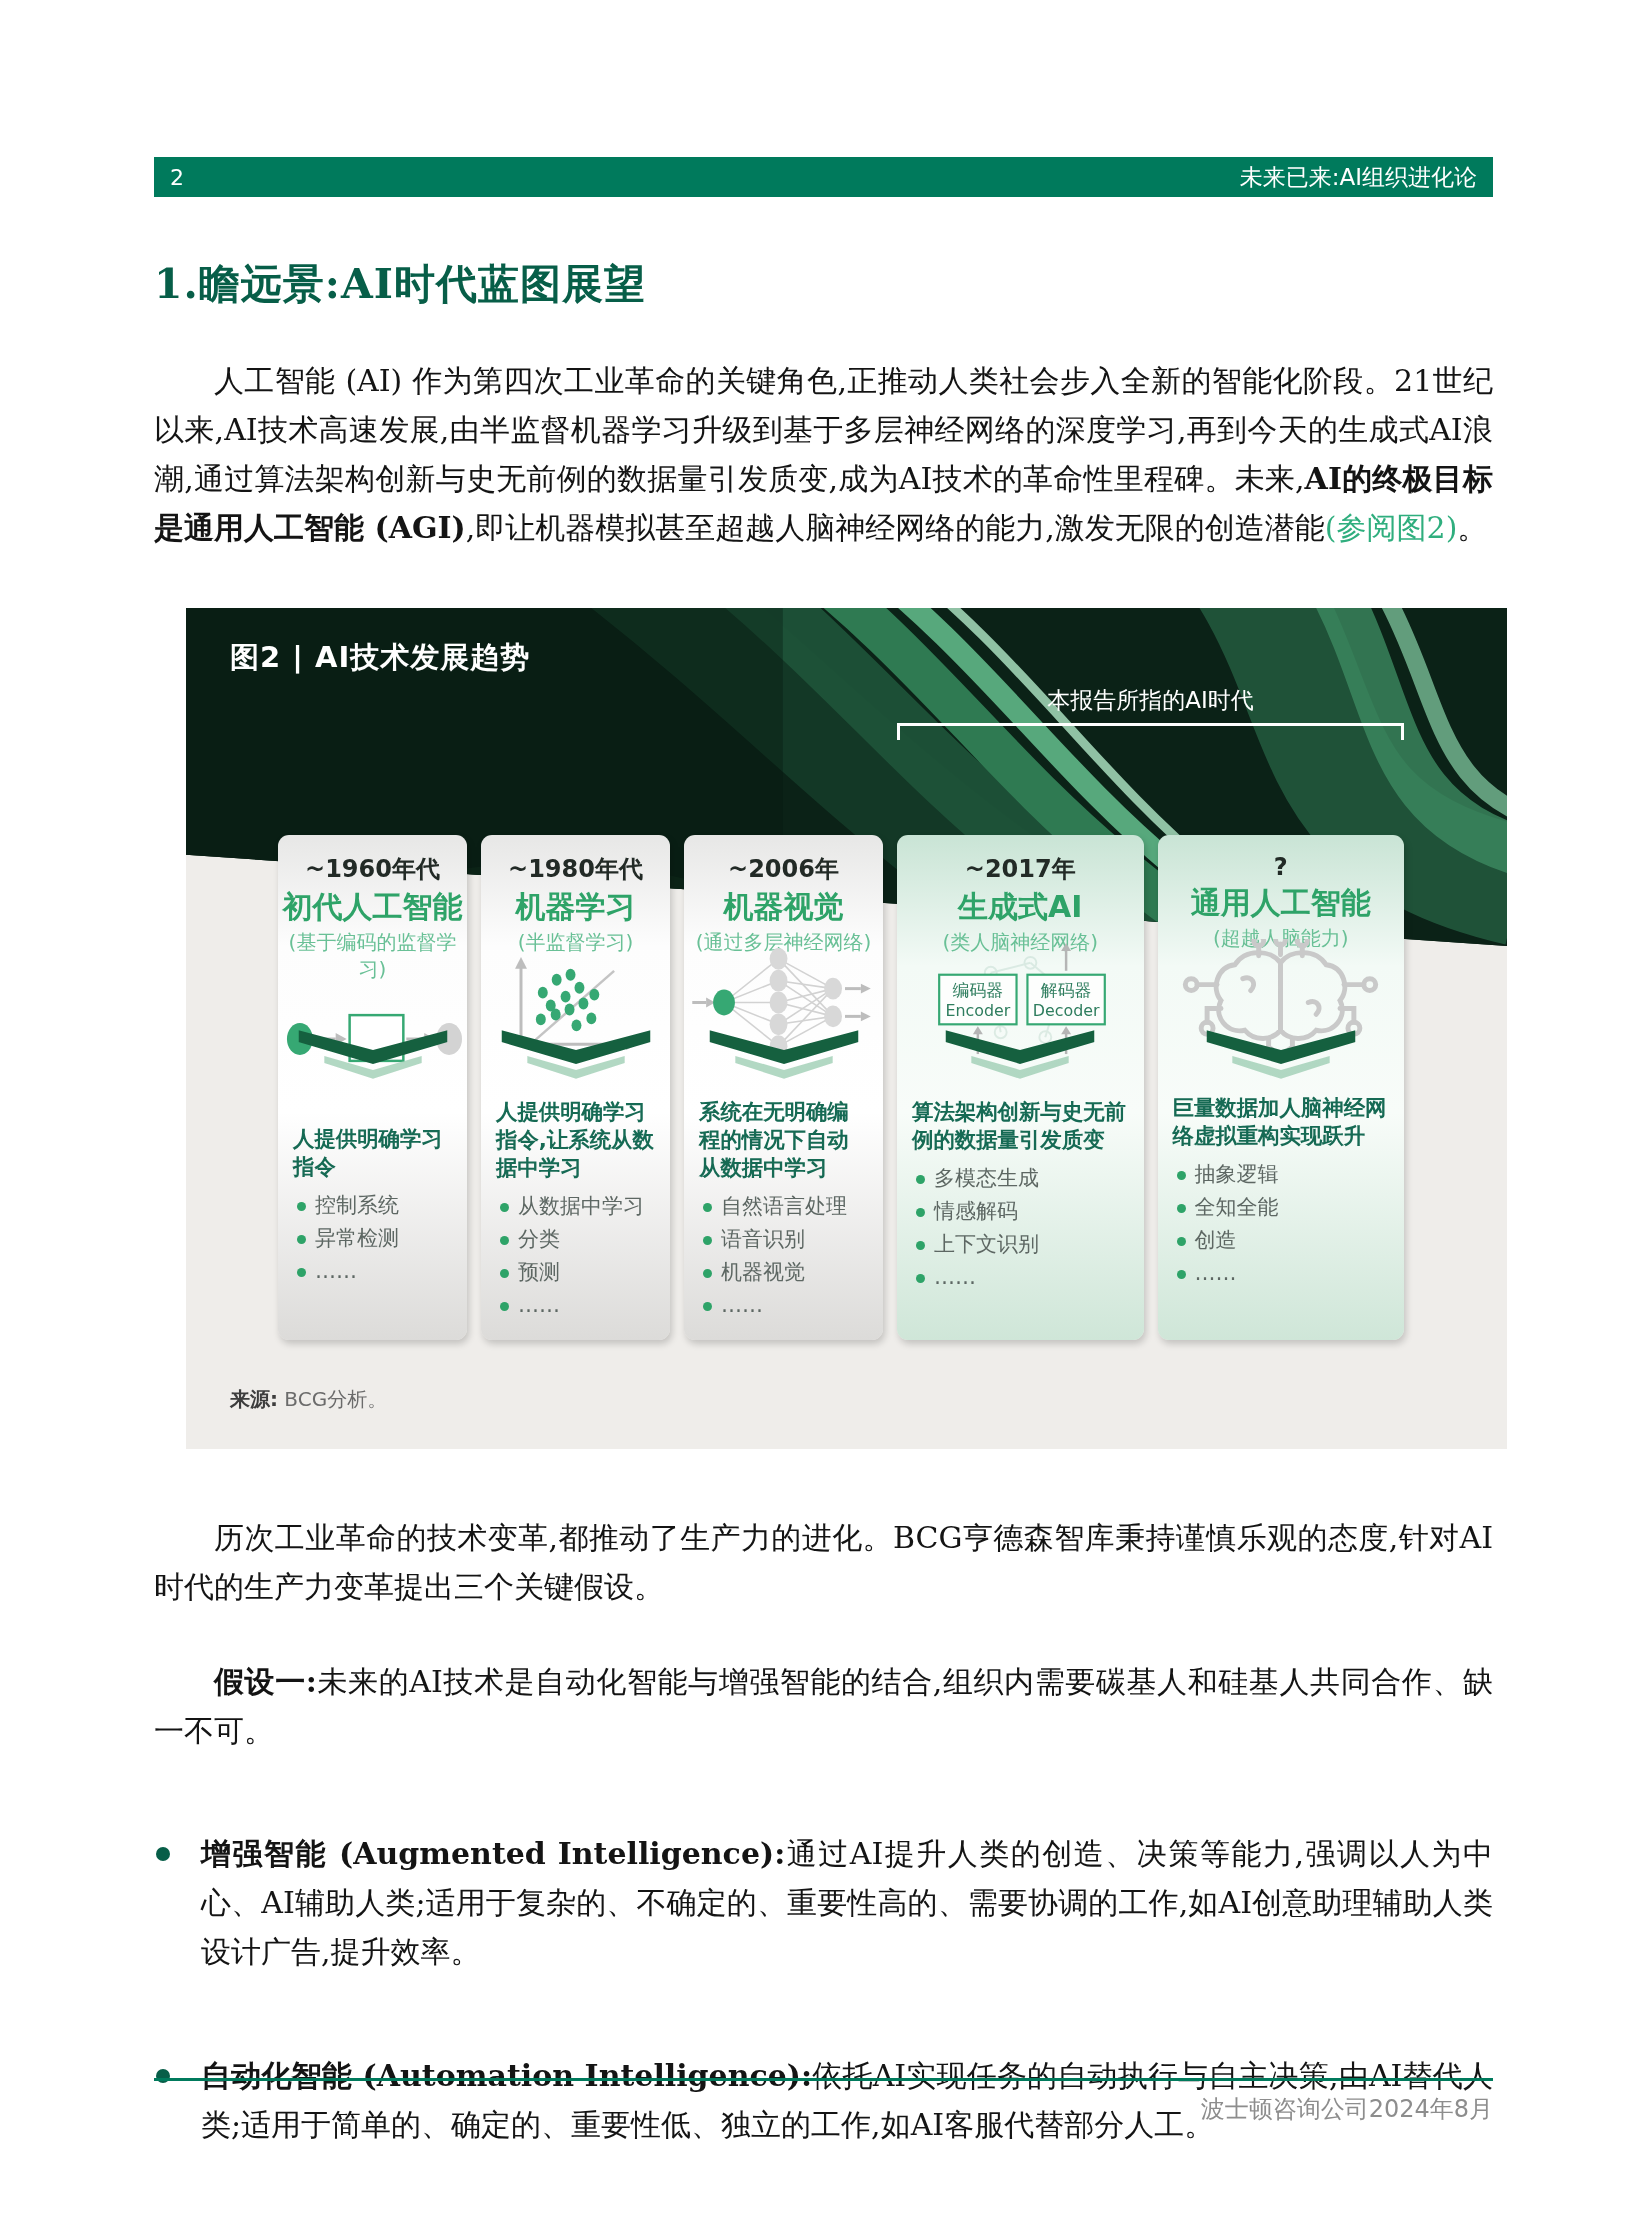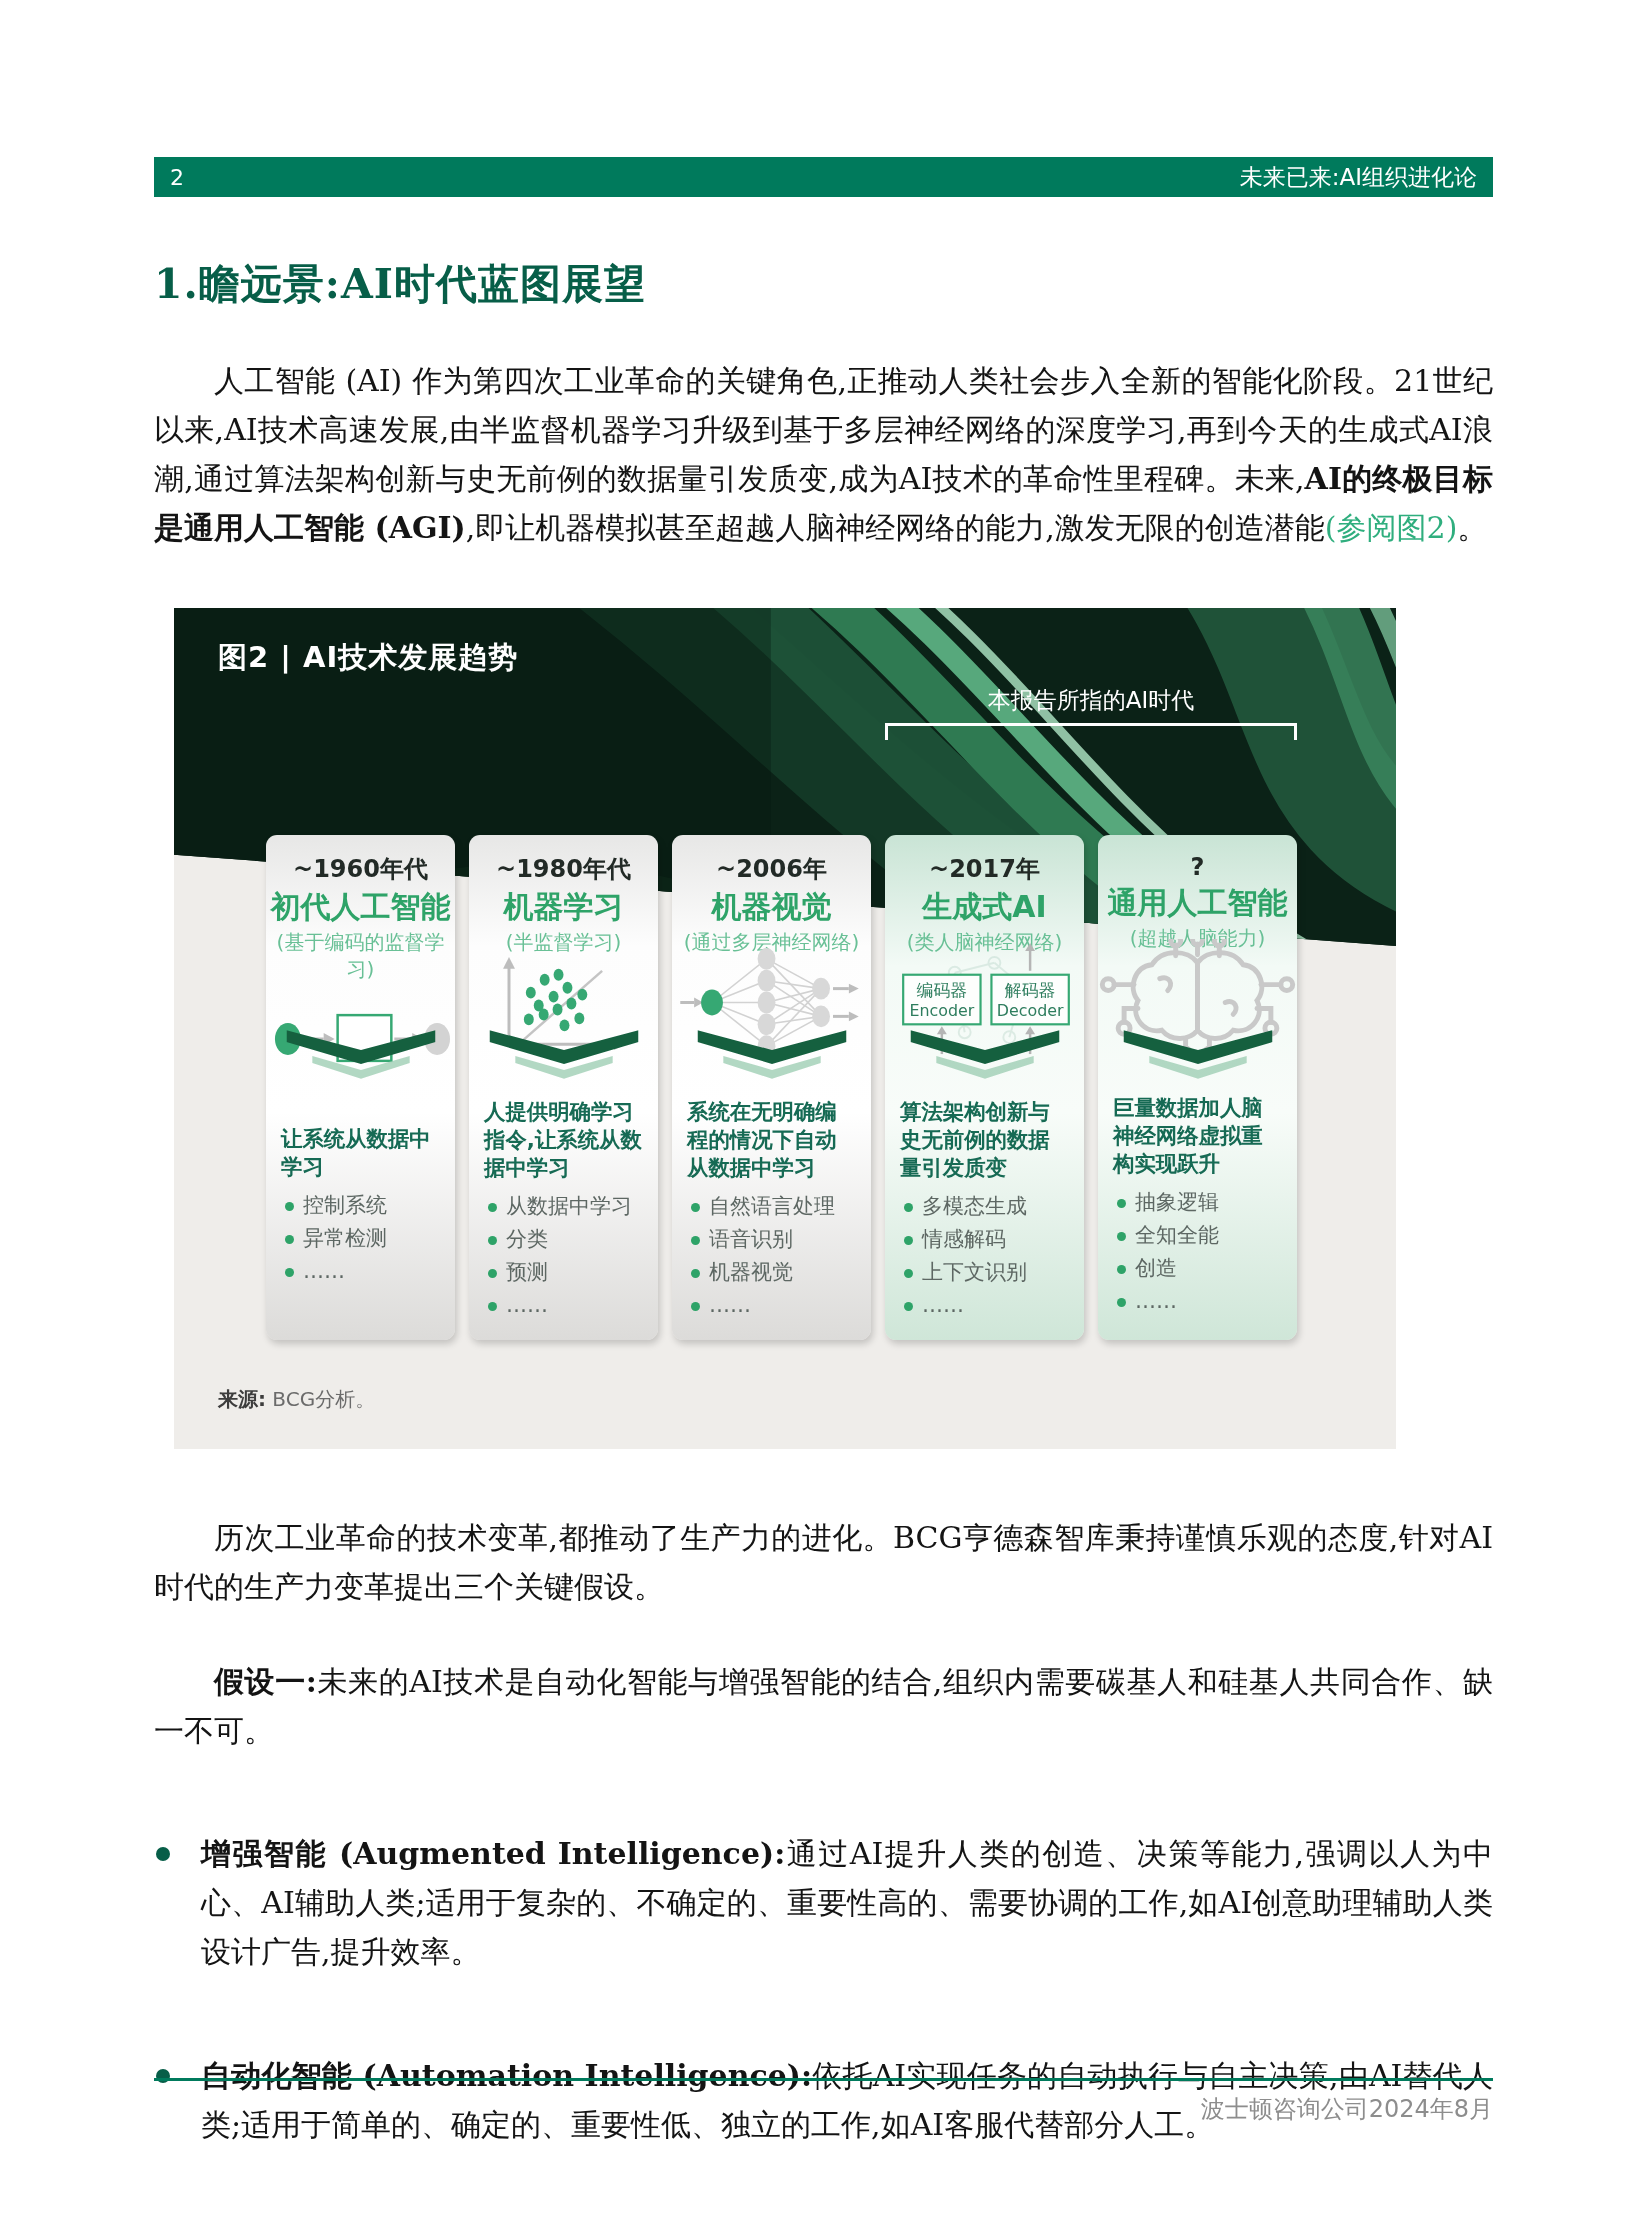--- a/index.html
+++ b/index.html
@@ -28,21 +28,21 @@
   
   h1.section-title{margin-top:60px;font-size:41px;font-weight:bold;color:var(--title-green);
     letter-spacing:1px;}
   p.body-para{margin-top:44px;font-size:30px;line-height:49px;text-align:justify;text-indent:2em;}
   p.tight{margin-top:64px;}
   p.hypo{margin-top:46px;}
   .seg-b{font-weight:bold;}
   .seg-g{color:var(--link-green);margin-top:20px;}
 
   
-  figure.fig{position:relative;margin-top:56px;margin-left:20px;width:1222px;background:#efedea;}
+  figure.fig{position:relative;margin-top:56px;margin-left:32px;width:1321px;background:#efedea;}
   .fig-hero{position:relative;height:338px;background:#0b2217;overflow:hidden;
     clip-path:polygon(0 0,100% 0,100% 100%,0 73%);}
   .fig-hero svg{position:absolute;inset:0;}
   .fig-title{position:absolute;left:44px;top:30px;color:#fff;font-family:"DejaVu Sans","Liberation Sans",sans-serif;
     font-size:29px;font-weight:bold;letter-spacing:1px;}
   .fig-grid{position:relative;margin-top:-261px;display:grid;grid-template-columns:repeat(3,1fr);
     gap:14px;padding:0 103px 0 92px;z-index:1;}
   .era-bracket{grid-column:4/6;grid-row:1;height:136px;text-align:center;
     font-family:"DejaVu Sans","Liberation Sans",sans-serif;}
   .era-label{color:#fff;font-size:23px;line-height:30px;}
@@ -140,21 +140,21 @@
    <ellipse cx="172" cy="50" rx="13" ry="16" fill="#d3d3d3"></ellipse>
               </svg>
             </div>
     <div class="card-chevron">
       <svg viewBox="0 0 150 52" width="149" height="52">
         <polygon points="0,0 75,20 150,0 150,12 75,34 0,12" fill="#15603f"></polygon>
         <polygon points="26,26 75,40 124,26 124,33 75,49 26,33" fill="#9fceb4" opacity="0.8"></polygon>
       </svg>
     </div>
     <div class="card-desc">
-      <div class="desc-title">让系统从数据中学习</div>
+      <div class="desc-title">人提供明确学习指令</div>
       <ul class="desc-list">
                 <li>控制系统</li>
                 <li>异常检测</li>
                 <li>……</li>
               </ul>
     </div>
   </div>
           <div class="card">
     <div class="card-era">~1980年代</div>
     <div class="card-title">机器学习</div>

